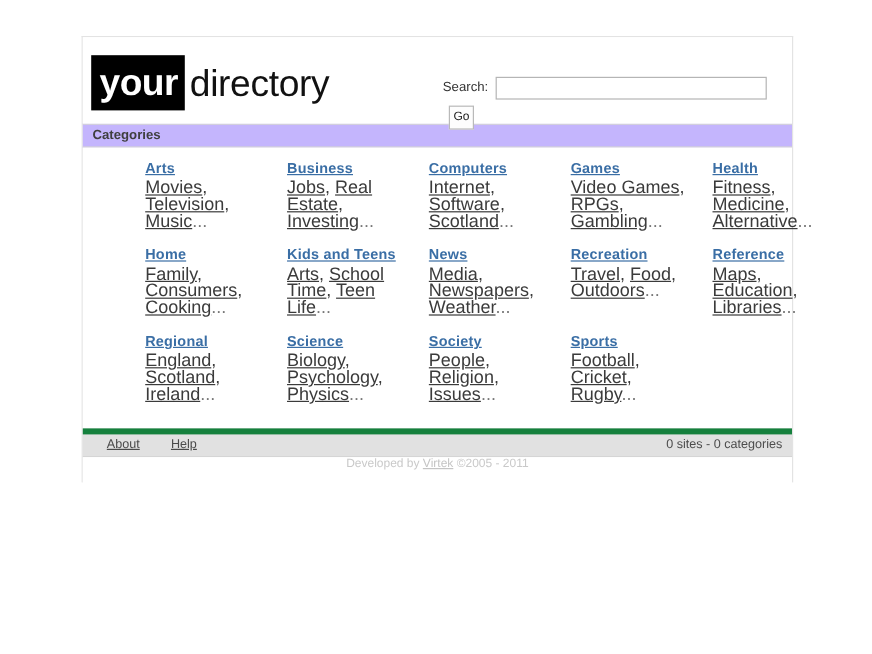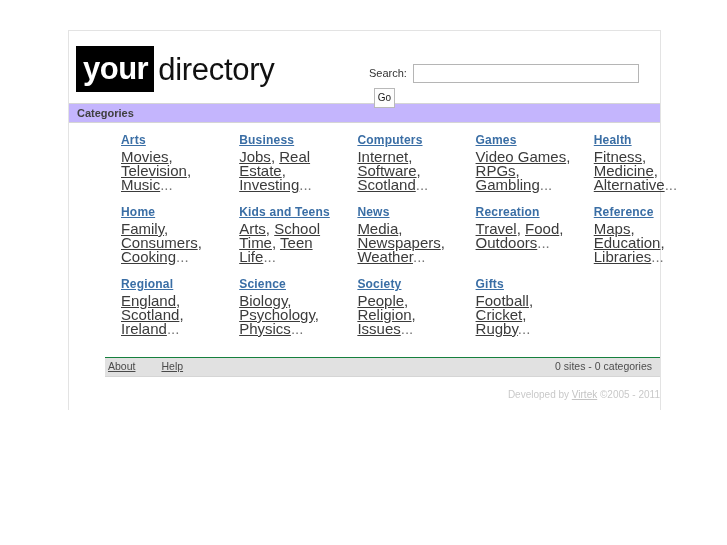--- a/index.html
+++ b/index.html
@@ -171,48 +171,47 @@
     text-decoration: none;
   }
   .sub-ellipsis {
     color: #777777;
     text-decoration: none;
   }
 
   
   .footer-bar {
     background: #e1e1e1;
-    border-top: 1px solid #15803d;
+    border-top: 5px solid #15803d;
     border-bottom: 1px solid #d5d5d5;
     height: 15px;
     line-height: 15px;
-    padding: 1px 8px 2px 3px;
+    padding: 1px 8px 2px 20px;
     display: flex;
     align-items: center;
     font-size: 10.5px;
-    margin-left: 36px;
   }
   .footer-links {
     flex: 1;
     white-space: nowrap;
   }
   .footer-link {
     color: #4a4a4a;
     text-decoration: underline;
     cursor: pointer;
     margin-right: 26px;
   }
   .footer-stats {
     color: #4d4d4d;
     white-space: nowrap;
   }
 
   .credit {
-    text-align: right;
-    padding: 12px 0 10px 0;
+    text-align: center;
+    padding: 0 0 10px 0;
     font-size: 10px;
     color: #c9c9c9;
     background: #ffffff;
   }
   .credit-link {
     color: #c4c4c4;
     text-decoration: underline;
     cursor: pointer;
   }
 </style>
@@ -321,21 +320,21 @@
           <span class="sub-link">Biology</span><span class="sub-sep">, </span><span class="sub-link">Psychology</span><span class="sub-sep">, </span><span class="sub-link">Physics</span><span class="sub-ellipsis">...</span>
         </div>
       </div>
       <div class="cat-cell">
         <a class="cat-title">Society</a>
         <div class="cat-subs">
           <span class="sub-link">People</span><span class="sub-sep">, </span><span class="sub-link">Religion</span><span class="sub-sep">, </span><span class="sub-link">Issues</span><span class="sub-ellipsis">...</span>
         </div>
       </div>
       <div class="cat-cell">
-        <a class="cat-title">Gifts</a>
+        <a class="cat-title">Sports</a>
         <div class="cat-subs">
           <span class="sub-link">Football</span><span class="sub-sep">, </span><span class="sub-link">Cricket</span><span class="sub-sep">, </span><span class="sub-link">Rugby</span><span class="sub-ellipsis">...</span>
         </div>
       </div>
     </div>
 
   </div>
 
   <div class="footer-bar">
     <div class="footer-links">

